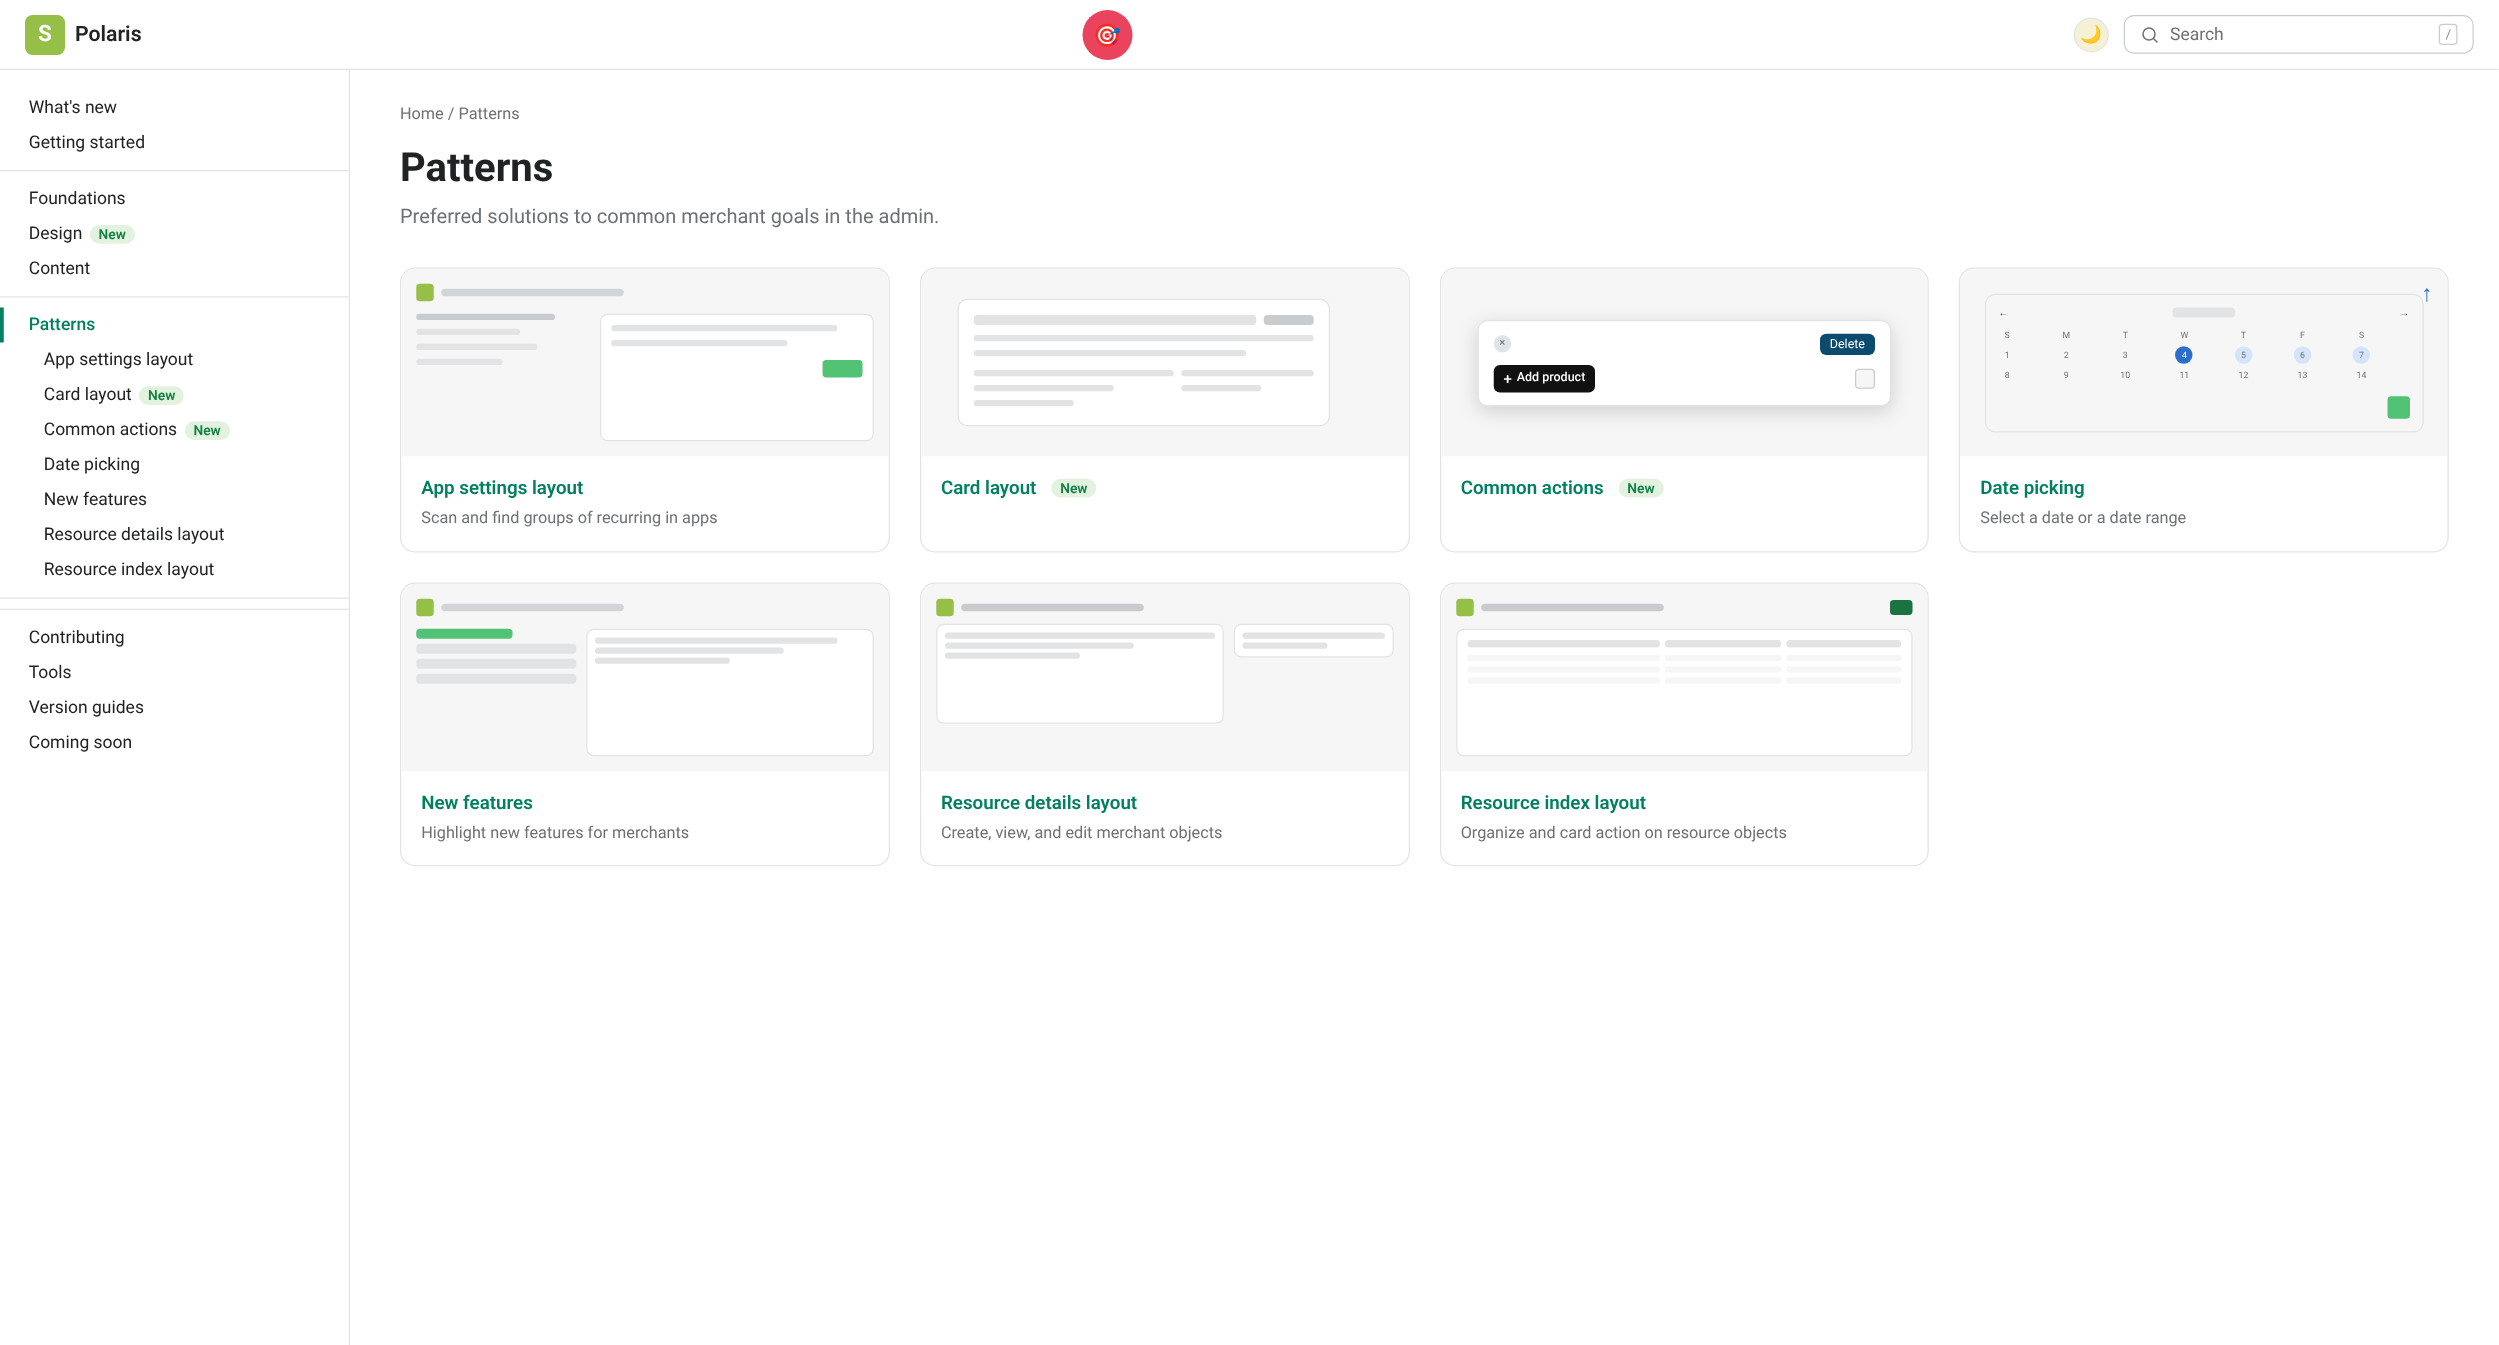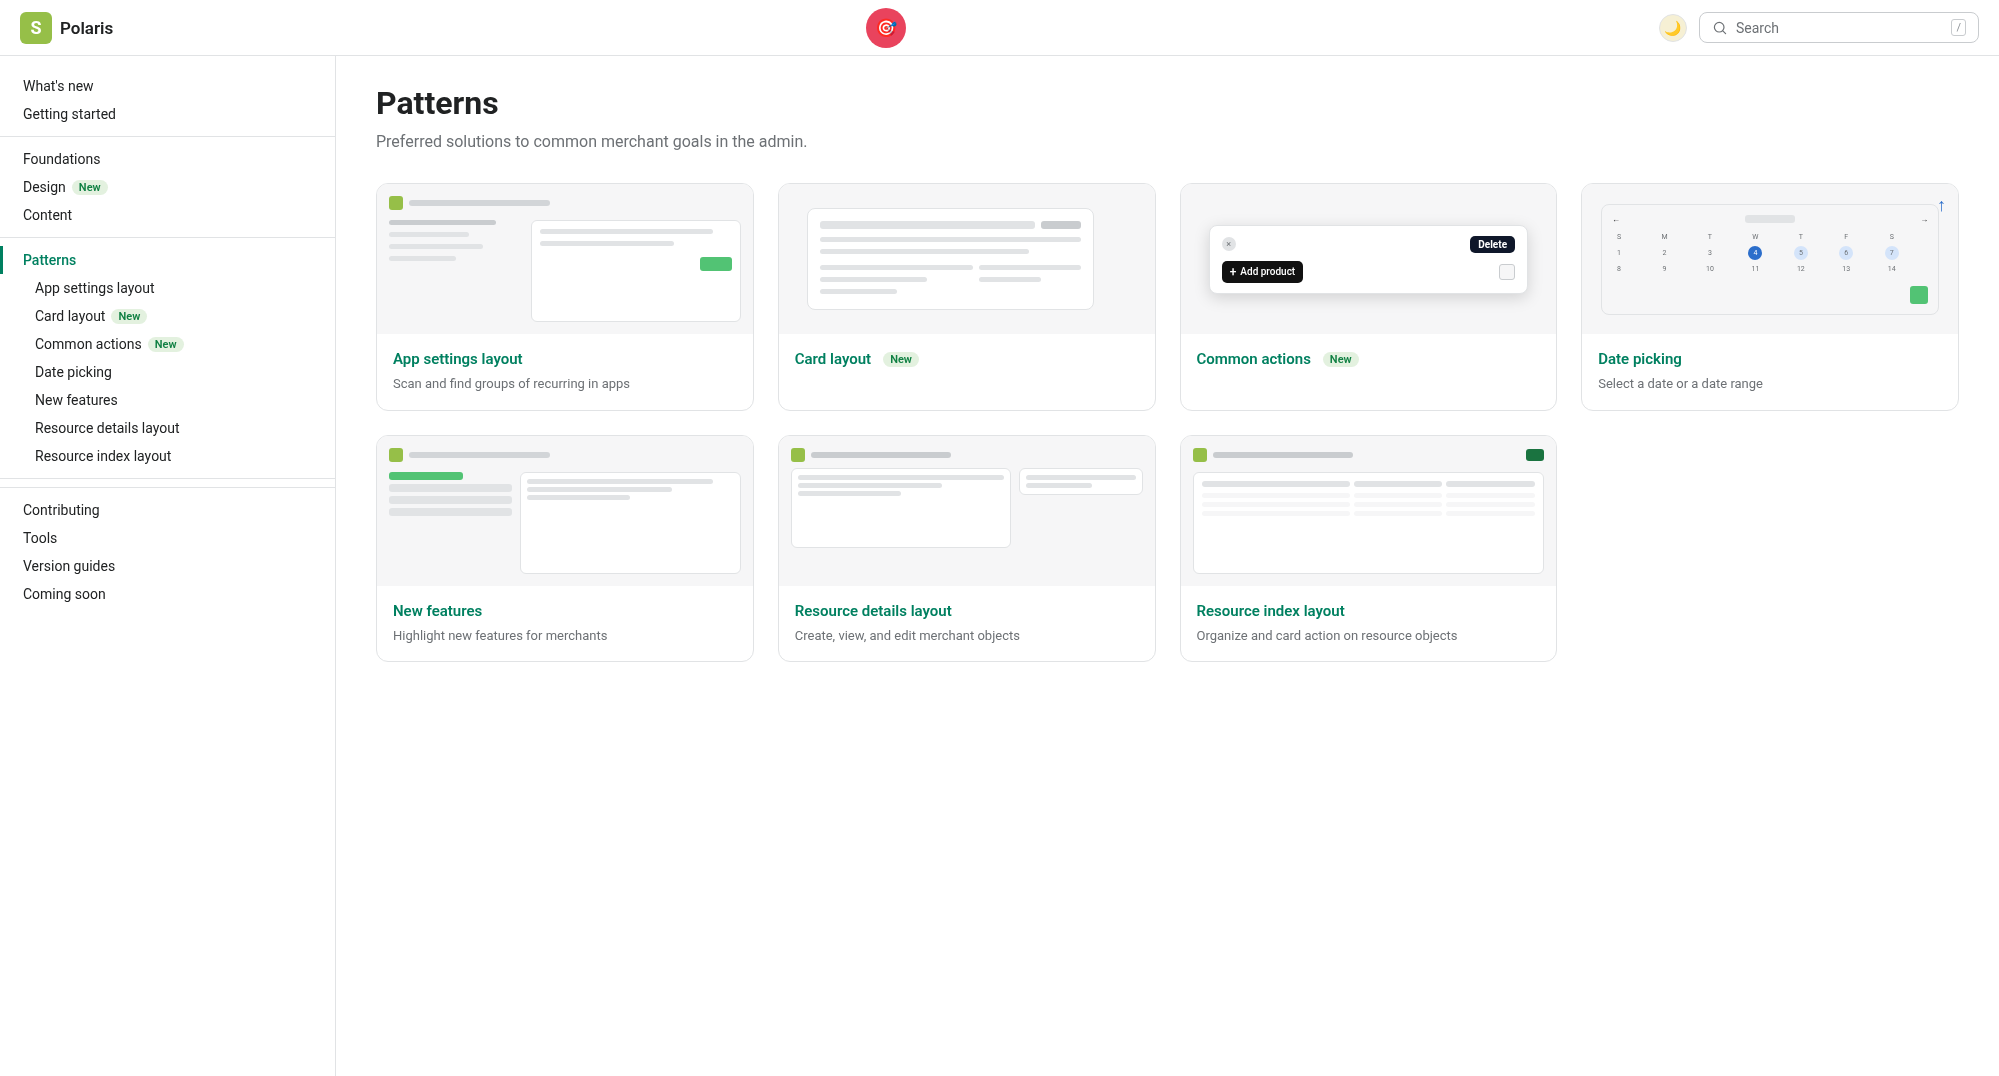--- a/index.html
+++ b/index.html
@@ -25,21 +25,21 @@
       background: #fff;
     }
     .search-bar-text { font-size: 14px; color: #6d7175; flex: 1; }
     .search-slash { font-size: 11px; color: #8c9196; border: 1px solid #c9cccf; border-radius: 3px; padding: 1px 4px; }
 
     
     .layout { display: flex; flex: 1; overflow: hidden; }
 
     
     .sidebar {
-      width: 336px; flex-shrink: 0; border-right: 1px solid #e1e3e5;
+      width: 280px; flex-shrink: 0; border-right: 1px solid #e1e3e5;
       overflow-y: auto; padding: 16px 0;
       background: #fff;
     }
     .sidebar-item {
       display: flex; align-items: center; padding: 6px 20px;
       font-size: 14px; color: #202223; cursor: pointer;
       border-left: 3px solid transparent;
     }
     .sidebar-item.active { color: #008060; border-left-color: #008060; font-weight: 500; }
     .sidebar-item.sub { padding-left: 32px; font-size: 14px; }
@@ -106,21 +106,21 @@
     .preview-common-actions {
       width: 85%; display: flex; flex-direction: column; gap: 8px; position: relative;
     }
     .prev-popup {
       background: #fff; border: 1px solid #e1e3e5; border-radius: 8px;
       box-shadow: 0 4px 16px rgba(0,0,0,0.15); padding: 10px 12px;
       display: flex; flex-direction: column; gap: 8px;
     }
     .prev-popup-header { display: flex; align-items: center; justify-content: space-between; }
     .prev-close { width: 14px; height: 14px; border-radius: 50%; background: #e1e3e5; display: flex; align-items: center; justify-content: center; font-size: 9px; color: #6d7175; }
-    .prev-delete-btn { background: #0f172a; color: #fff; font-size: 10px; font-weight: 700; padding: 3px 8px; border-radius: 5px; }
+    .prev-delete-btn { background: #0c4a6e; color: #fff; font-size: 10px; font-weight: 400; padding: 3px 8px; border-radius: 5px; }
     .prev-add-btn { display: flex; align-items: center; gap: 4px; background: #111; color: #fff; font-size: 10px; font-weight: 500; padding: 4px 8px; border-radius: 5px; }
     .prev-copy-icon { width: 16px; height: 16px; border: 1px solid #c9cccf; border-radius: 3px; background: #f6f6f7; }
 
     
     .preview-date-picking {
       width: 90%; background: #f6f6f7; border: 1px solid #e1e3e5; border-radius: 8px;
       padding: 10px; display: flex; flex-direction: column; gap: 6px;
     }
     .prev-cal-header { display: flex; justify-content: space-between; align-items: center; }
     .prev-cal-grid { display: grid; grid-template-columns: repeat(7, 1fr); gap: 2px; }
@@ -249,20 +249,25 @@
       <div class="sidebar-item">
         <span>Version guides</span>
       </div>
       <div class="sidebar-item">
         <span>Coming soon</span>
       </div>
     </div>
   </nav>
 
   <main class="main">
+    <div class="breadcrumb">
+      <a href="#">Home</a>
+      <span> / </span>
+      <span>Patterns</span>
+    </div>
 
     <h1 class="page-title">Patterns</h1>
     <p class="page-subtitle">Preferred solutions to common merchant goals in the admin.</p>
 
     <div class="card-grid">
 
       <div class="pattern-card">
         <div class="card-preview">
           <div class="preview-app-settings">
             <div class="prev-header">

